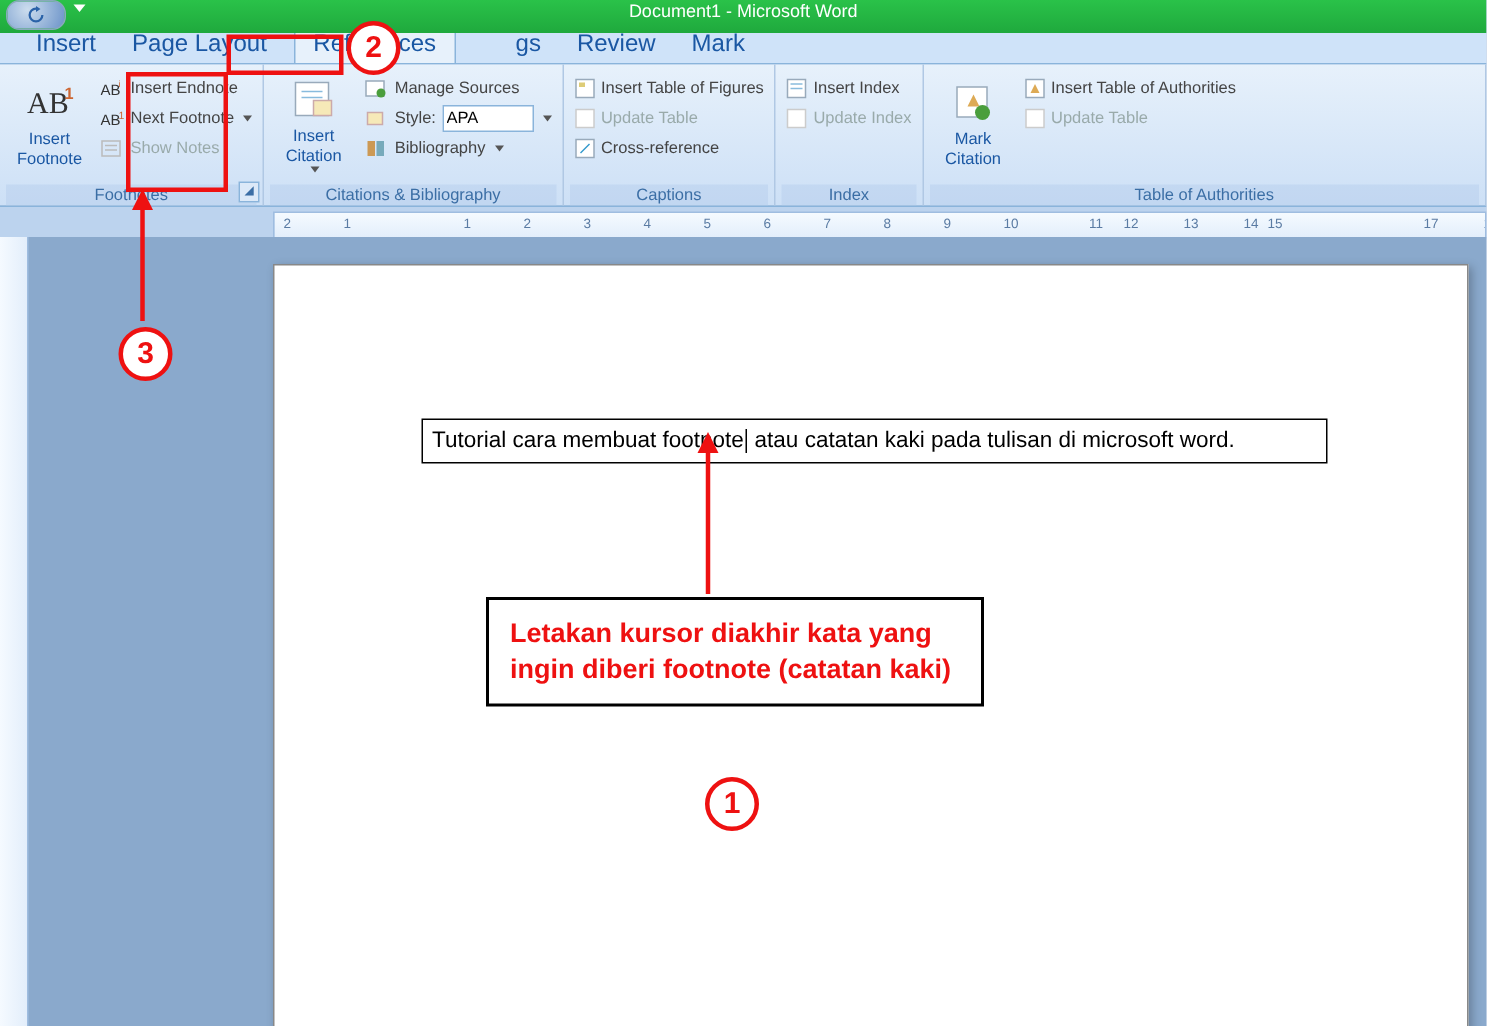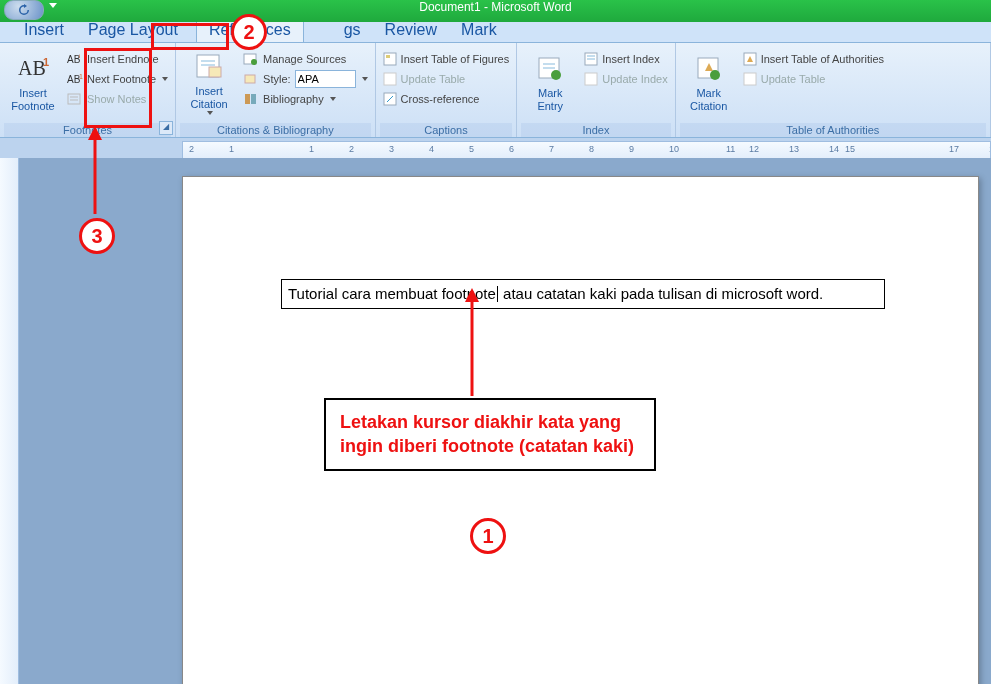--- a/index.html
+++ b/index.html
@@ -174,31 +174,20 @@
             </svg>
             <span>Cross-reference</span>
           </div>
       </div>
     </div>
     <div class="group-label">Captions</div>
   </div>
 
   <div class="group">
     <div class="group-content">
-      <div class="big-btn">
-        <div class="ic">
-            <svg width="28" height="28">
-              <rect x="3" y="3" width="20" height="20" fill="#fff" stroke="#9ab"></rect>
-              <line x1="7" y1="9" x2="19" y2="9" stroke="#8bd"></line>
-              <line x1="7" y1="13" x2="19" y2="13" stroke="#8bd"></line>
-              <circle cx="20" cy="20" r="5" fill="#4a9e3c"></circle>
-            </svg>
-          </div>
-        <span>Mark Entry</span>
-      </div>
       <div class="stack" style="padding-top:4px">
         <div class="small-btn">
             <svg width="14" height="14">
               <rect x="1" y="1" width="12" height="12" fill="#fff" stroke="#9ab"></rect>
               <line x1="3" y1="4" x2="11" y2="4" stroke="#8bd"></line>
               <line x1="3" y1="7" x2="11" y2="7" stroke="#8bd"></line>
             </svg>
             <span>Insert Index</span>
           </div>
         <div class="small-btn disabled">

